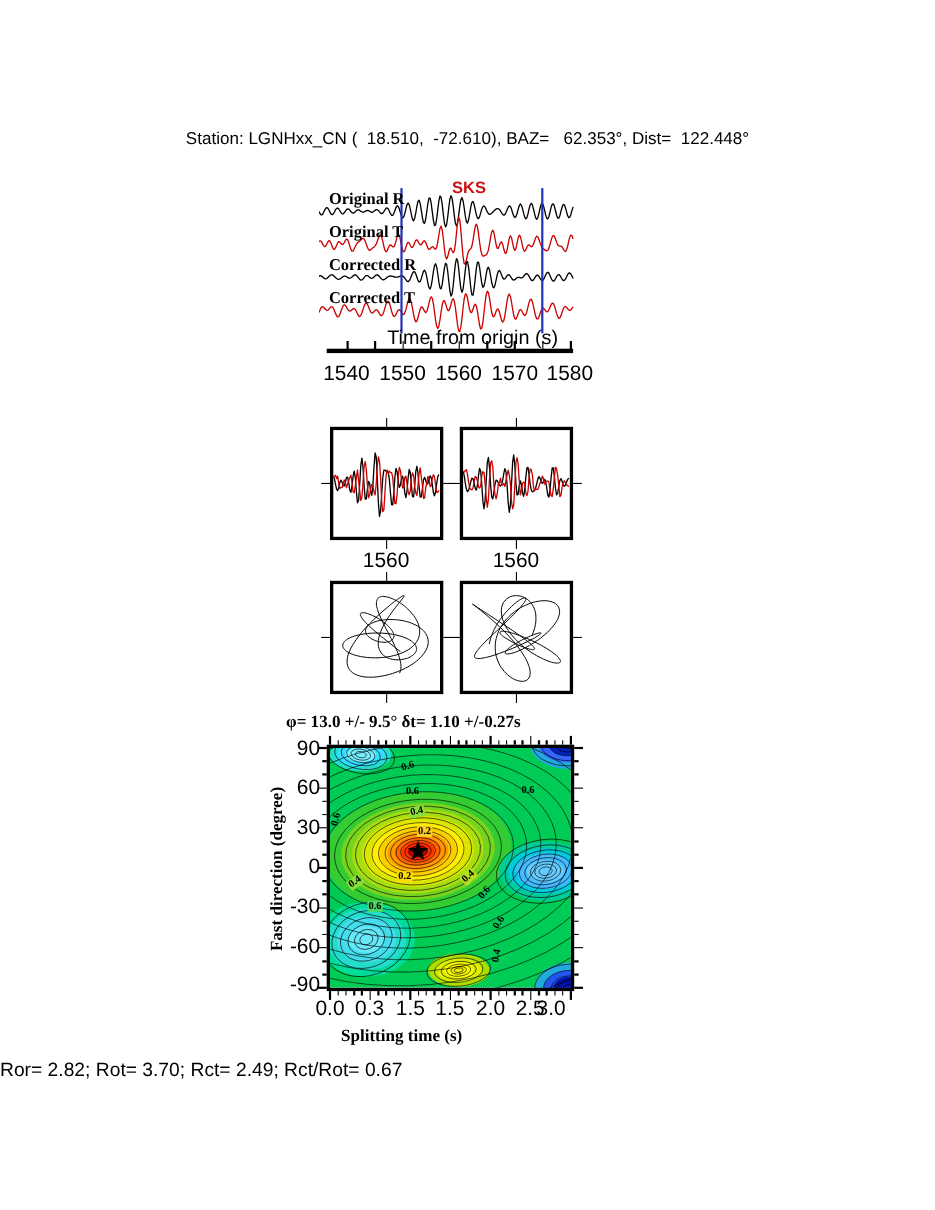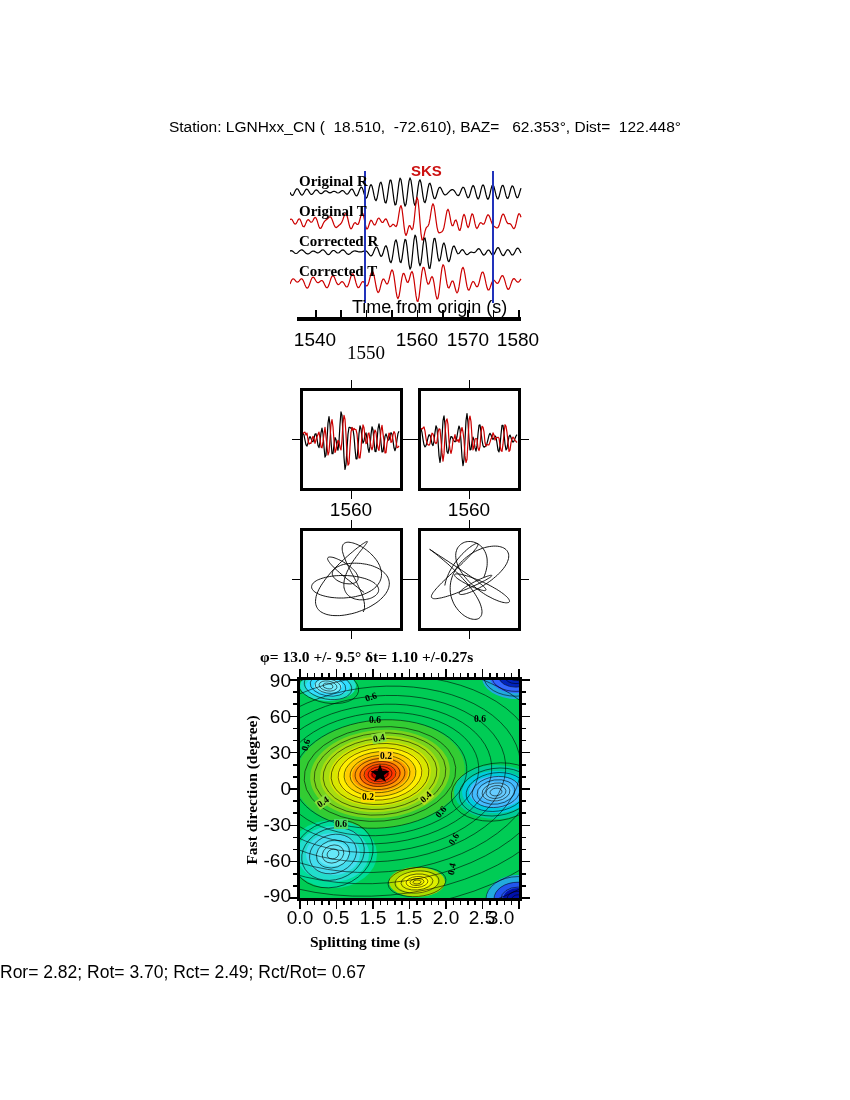--- a/index.html
+++ b/index.html
@@ -39,21 +39,21 @@
   <div class="blueline" style="left:492px;top:171px;height:132px;"></div>
   <div class="abs serifb tracelab" style="left:299px;top:174px;">Original R</div>
   <div class="abs serifb tracelab" style="left:299px;top:204px;">Original T</div>
   <div class="abs serifb tracelab" style="left:299px;top:234px;">Corrected R</div>
   <div class="abs serifb tracelab" style="left:299px;top:264px;">Corrected T</div>
 
   <div class="abs ctr" style="left:352px;top:297px;width:160px;font-size:18px;">Time from origin (s)</div>
   <div class="abs" style="left:297px;top:317px;width:224px;height:4px;background:#000;"></div>
   <div id="time-ticks"></div>
   <div class="ttl" style="left:287px;top:330px;">1540</div>
-  <div class="ttl" style="left:338px;top:343px;font-family:Liberation Serif, serif;">1550</div>
+  <div class="ttl" style="left:338px;top:330px;">1550</div>
   <div class="ttl" style="left:389px;top:330px;">1560</div>
   <div class="ttl" style="left:440px;top:330px;">1570</div>
   <div class="ttl" style="left:490px;top:330px;">1580</div>
 
   <div class="wbox" style="left:300px;top:388px;"></div>
   <div class="wbox" style="left:418px;top:388px;"></div>
   <svg id="cmp-left" class="abs" style="left:303px;top:391px;" width="97" height="97">
       <polyline points="0.0,42.1 1.0,44.1 2.0,49.1 3.0,53.9 4.0,55.0 5.0,51.9 6.0,47.4 7.0,45.5 8.0,47.4 9.0,50.4 10.0,50.8 11.0,47.4 12.0,43.1 13.0,42.7 14.0,47.8 15.0,54.5 16.0,56.6 17.0,51.0 18.0,41.8 19.0,37.2 20.0,43.0 21.0,56.1 22.0,66.1 23.0,63.9 24.0,49.1 25.0,32.1 26.0,25.5 27.0,34.0 28.0,50.6 29.0,62.7 30.0,62.6 31.0,53.7 32.0,46.6 33.0,48.5 34.0,56.1 35.0,59.3 36.0,50.4 37.0,33.3 38.0,20.8 39.0,24.3 40.0,43.5 41.0,66.4 42.0,78.4 43.0,73.4 44.0,57.8 45.0,43.1 46.0,36.4 47.0,36.4 48.0,37.4 49.0,36.9 50.0,38.1 51.0,45.3 52.0,57.6 53.0,67.8 54.0,68.0 55.0,57.0 56.0,42.6 57.0,34.8 58.0,37.8 59.0,46.5 60.0,52.1 61.0,50.0 62.0,43.9 63.0,41.9 64.0,47.7 65.0,57.1 66.0,61.3 67.0,55.4 68.0,43.6 69.0,35.8 70.0,38.7 71.0,50.2 72.0,60.4 73.0,60.6 74.0,50.3 75.0,37.7 76.0,32.9 77.0,39.3 78.0,51.8 79.0,60.9 80.0,60.7 81.0,53.3 82.0,45.4 83.0,42.9 84.0,45.6 85.0,49.1 86.0,48.9 87.0,45.0 88.0,41.7 89.0,43.1 90.0,49.6 91.0,56.8 92.0,59.7 93.0,56.1 94.0,48.7 95.0,42.4 96.0,40.3 " fill="none" stroke="#000000" stroke-width="1.2" stroke-linejoin="round"></polyline>
       <polyline points="0.0,42.9 1.0,41.5 2.0,41.1 3.0,44.1 4.0,42.0 5.0,49.0 6.0,53.1 7.0,52.2 8.0,52.3 9.0,48.4 10.0,45.3 11.0,47.7 12.0,52.3 13.0,49.0 14.0,45.8 15.0,43.3 16.0,41.0 17.0,47.4 18.0,56.1 19.0,56.9 20.0,50.9 21.0,43.0 22.0,36.3 23.0,45.7 24.0,55.3 25.0,64.0 26.0,60.9 27.0,48.0 28.0,33.3 29.0,28.6 30.0,35.8 31.0,49.8 32.0,61.5 33.0,59.1 34.0,52.9 35.0,49.3 36.0,50.7 37.0,56.4 38.0,59.0 39.0,49.2 40.0,32.4 41.0,24.3 42.0,28.4 43.0,43.8 44.0,64.7 45.0,74.2 46.0,72.6 47.0,56.0 48.0,41.1 49.0,36.3 50.0,39.4 51.0,37.4 52.0,38.5 53.0,38.6 54.0,43.0 55.0,54.7 56.0,66.9 57.0,66.9 58.0,58.3 59.0,42.7 60.0,33.9 61.0,36.6 62.0,45.5 63.0,52.6 64.0,51.7 65.0,43.0 66.0,41.9 67.0,48.8 68.0,55.7 69.0,58.8 70.0,55.0 71.0,43.0 72.0,39.0 73.0,41.2 74.0,51.6 75.0,57.2 76.0,59.5 77.0,50.2 78.0,39.3 79.0,34.4 80.0,42.6 81.0,49.8 82.0,62.0 83.0,61.6 84.0,52.4 85.0,48.0 86.0,42.2 87.0,43.7 88.0,51.3 89.0,50.8 90.0,43.8 91.0,40.5 92.0,42.6 93.0,49.9 94.0,56.7 95.0,56.3 96.0,54.9 " fill="none" stroke="#cc0000" stroke-width="1.2" stroke-linejoin="round"></polyline>
     </svg>
@@ -196,21 +196,21 @@
 
   <div class="ytl" style="left:253px;top:671px;">90</div>
   <div class="ytl" style="left:253px;top:707px;">60</div>
   <div class="ytl" style="left:253px;top:743px;">30</div>
   <div class="ytl" style="left:253px;top:779px;">0</div>
   <div class="ytl" style="left:253px;top:815px;">-30</div>
   <div class="ytl" style="left:253px;top:851px;">-60</div>
   <div class="ytl" style="left:253px;top:886px;text-align:right;">-90</div>
 
   <div class="xtl" style="left:278px;top:908px;">0.0</div>
-  <div class="xtl" style="left:314px;top:908px;">0.5</div>
+  <div class="xtl" style="left:314px;top:908px;">0.3</div>
   <div class="xtl" style="left:351px;top:908px;">1.5</div>
   <div class="xtl" style="left:387px;top:908px;">1.5</div>
   <div class="xtl" style="left:424px;top:908px;">2.0</div>
   <div class="xtl" style="left:460px;top:908px;">2.5</div>
   <div class="xtl" style="left:479px;top:908px;">3.0</div>
 
   <div class="abs ctr serifb" style="left:310px;top:933px;width:200px;font-size:15.5px;">Splitting time (s)</div>
 
   <div class="abs ctr" style="left:0;top:962px;width:820px;font-size:17.5px;">Ror= 2.82; Rot= 3.70; Rct= 2.49; Rct/Rot= 0.67</div>
 <div class="tick" style="left: 315px; top: 310px; width: 1.5px; height: 8px;"></div>

